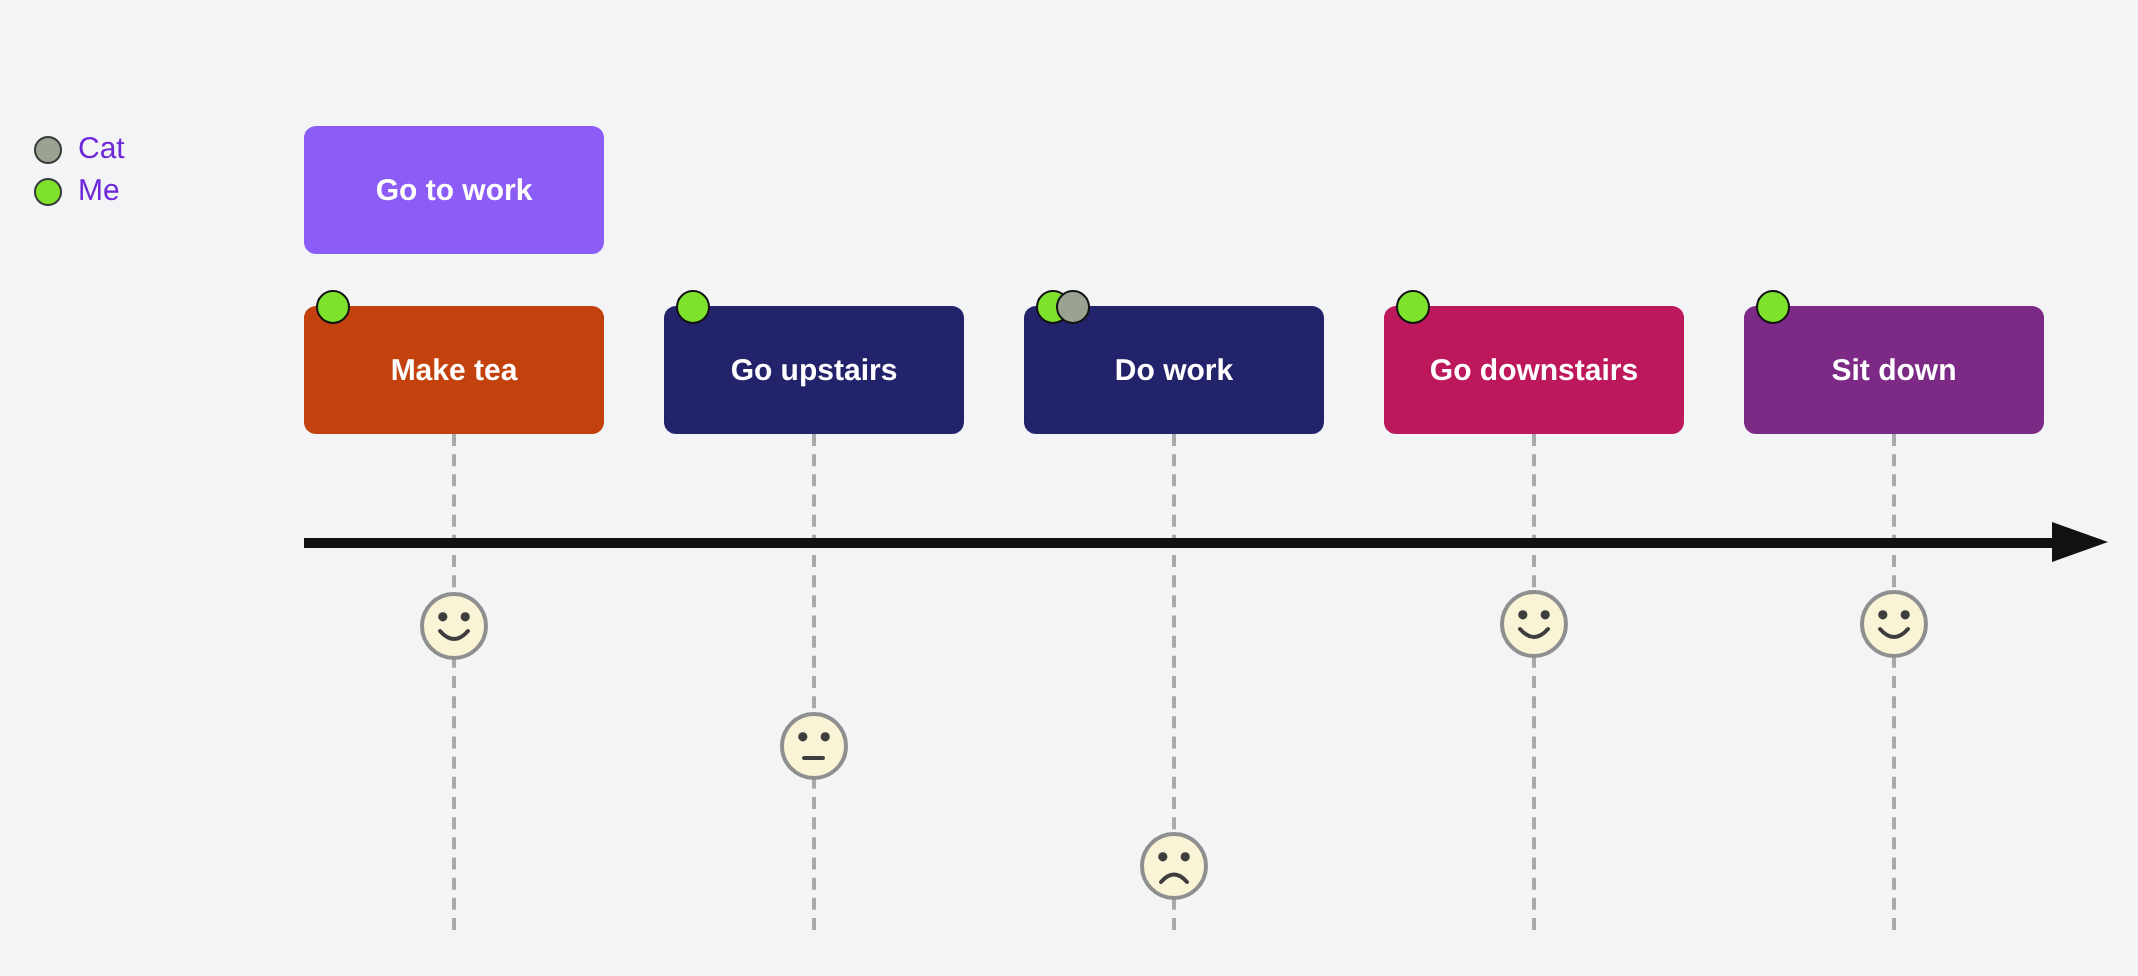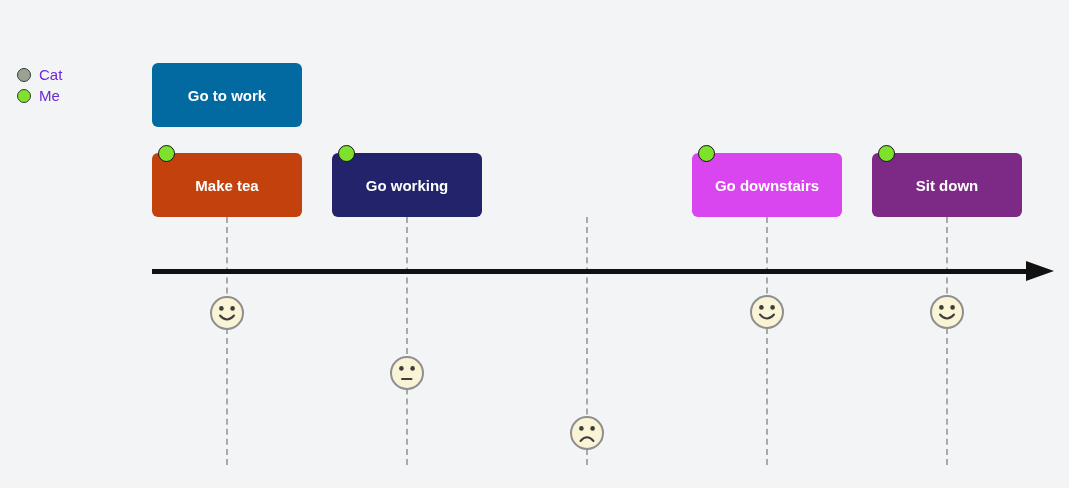--- a/index.html
+++ b/index.html
@@ -90,37 +90,42 @@
 
   <div class="col-line c1"></div>
   <div class="col-line c2"></div>
   <div class="col-line c3"></div>
   <div class="col-line c4"></div>
   <div class="col-line c5"></div>
 
   <div class="axis-line" style="background: rgb(17, 17, 17);"></div>
   <div class="axis-head"></div>
 
-  <div class="task" id="task-go-to-work" style="background: #0369a1;">
+  <div class="task" id="task-go-to-work" style="background: #8b5cf6;">
     <span class="task-label">Go to work</span>
   </div>
 
 
   <div class="task" id="task-make-tea" style="background: #c2410c;">
     <span class="badge b1" style="background: rgb(126, 226, 45);"></span>
     <span class="task-label">Make tea</span>
   </div>
 
   <div class="task" id="task-go-upstairs" style="background: rgb(35, 35, 107);">
     <span class="badge b1" style="background: rgb(126, 226, 45);"></span>
-    <span class="task-label">Go working</span>
+    <span class="task-label">Go upstairs</span>
   </div>
 
+  <div class="task" id="task-do-work" style="background: rgb(35, 35, 107);">
+    <span class="badge b1" style="background: rgb(126, 226, 45);"></span>
+    <span class="badge b2" style="background: rgb(154, 163, 146);"></span>
+    <span class="task-label">Do work</span>
+  </div>
 
-  <div class="task" id="task-go-downstairs" style="background: #d946ef;">
+  <div class="task" id="task-go-downstairs" style="background: #be185d;">
     <span class="badge b1" style="background: rgb(126, 226, 45);"></span>
     <span class="task-label">Go downstairs</span>
   </div>
 
   <div class="task" id="task-sit-down" style="background: rgb(125, 42, 134);">
     <span class="badge b1" style="background: rgb(126, 226, 45);"></span>
     <span class="task-label">Sit down</span>
   </div>
 
   <svg class="face f1" viewBox="0 0 36 36">

